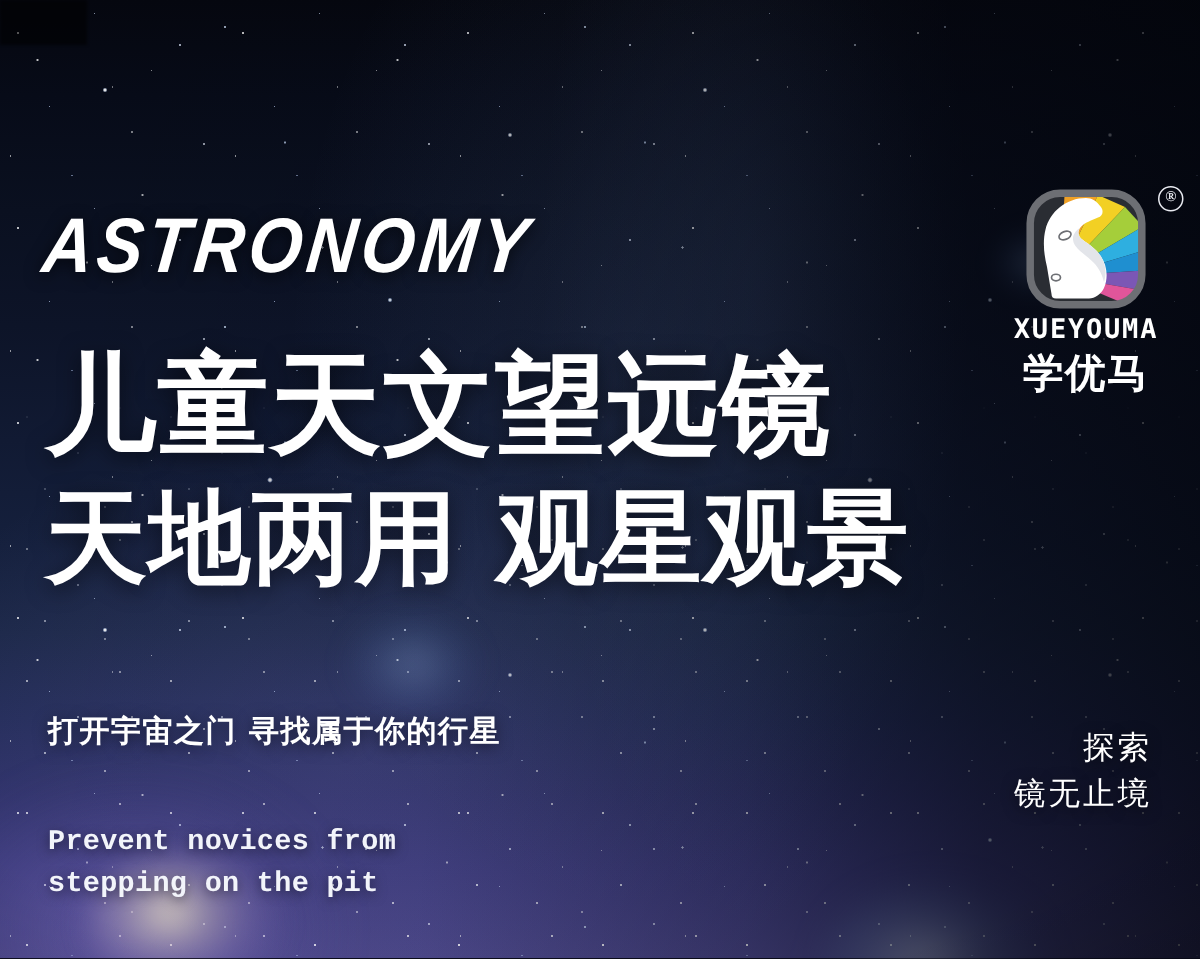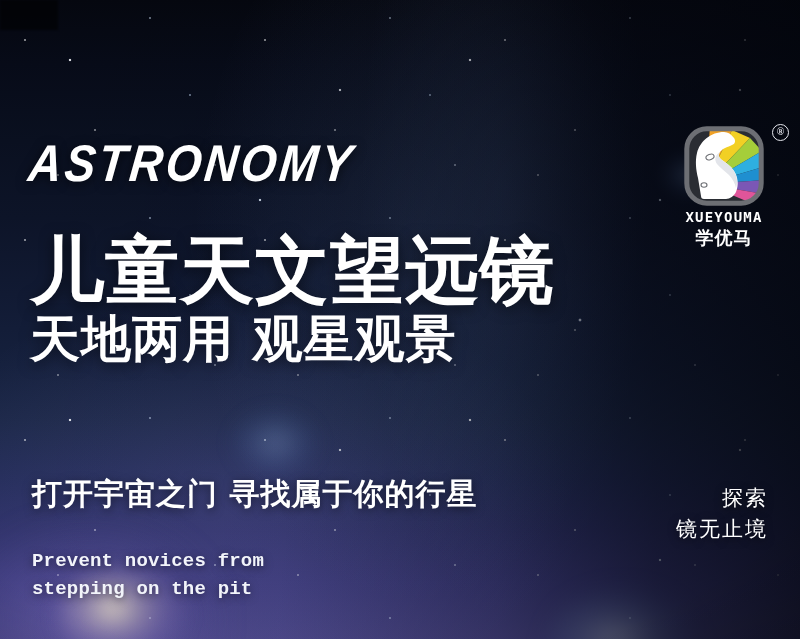--- a/index.html
+++ b/index.html
@@ -201,29 +201,29 @@
     position: absolute;
     left: 30px;
     font-family: "DejaVu Sans", "Liberation Sans", sans-serif;
     font-weight: 700;
     color: #ffffff;
     white-space: nowrap;
     letter-spacing: 1px;
     text-shadow: 0 3px 14px rgba(0,0,0,0.55);
   }
   .headline-1 { top: 233px; font-size: 74px; line-height: 1; }
-  .headline-2 { top: 314px; font-size: 50px; line-height: 1; }
+  .headline-2 { top: 326px; font-size: 68px; line-height: 1; }
 
   .subhead {
     position: absolute;
     left: 32px;
     top: 474px;
     font-family: "DejaVu Sans", "Liberation Sans", sans-serif;
     font-weight: 700;
-    font-size: 30px;
+    font-size: 20px;
     letter-spacing: 1px;
     color: #ffffff;
     white-space: nowrap;
     text-shadow: 0 2px 10px rgba(0,0,0,0.55);
   }
 
   .eng-line {
     position: absolute;
     left: 32px;
     font-family: Liberation Mono, monospace;
@@ -281,30 +281,30 @@
     font-weight: 700;
     line-height: 14px;
     text-align: center;
     font-family: "Liberation Serif", serif;
   }
   .logo-latin {
     margin-top: 3px;
     text-align: center;
     font-family: "DejaVu Sans Mono", "Liberation Mono", monospace;
     font-weight: 700;
-    font-size: 14px;
+    font-size: 18px;
     letter-spacing: 1.2px;
     color: #ffffff;
   }
   .logo-cn {
     margin-top: 1px;
     text-align: center;
     font-family: "DejaVu Sans", "Liberation Sans", sans-serif;
     font-weight: 700;
-    font-size: 18px;
+    font-size: 27px;
     letter-spacing: 1px;
     color: #ffffff;
   }
 </style>
 </head>
 <body>
 
 <div id="banner">
 
   <div class="bg-layer bg-base"></div>

